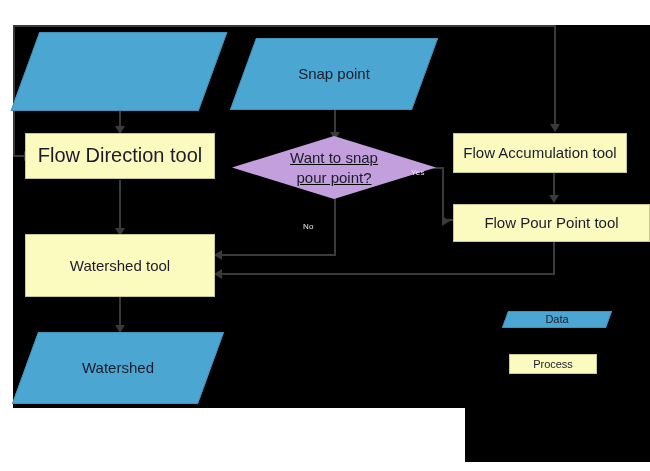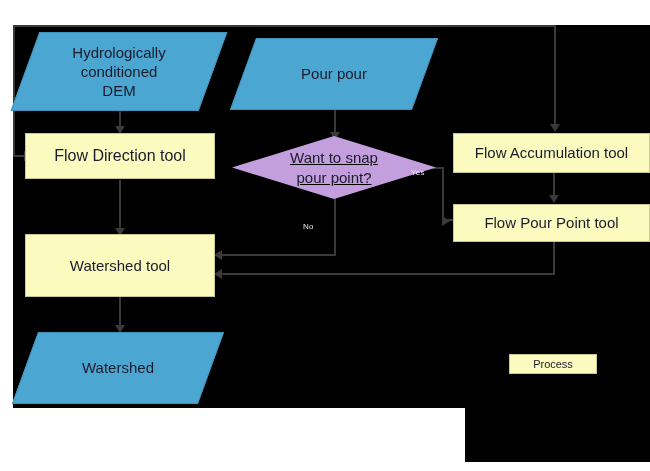--- a/index.html
+++ b/index.html
@@ -166,35 +166,32 @@
 
   <div class="conn conn-v" style="left:553px; top:241px; height:34px;"></div>
   <div class="conn conn-h" style="left:218px; top:273px; width:337px;"></div>
   <div class="arrow arrow-left" style="left:214px; top:269px;"></div>
 
   <div class="branch-label" style="left:411px; top:168px;">Yes</div>
   <div class="branch-label" style="left:303px; top:222px;">No</div>
 
   <div class="data-shape" style="left:25px; top:32px; width:188px; height:79px;">
     <div class="skew-bg"></div>
-    <div class="node-label" style="font-size:15px;">Hydrologically
-conditioned
-DEM</div>
   </div>
 
   <div class="data-shape" style="left:243px; top:38px; width:182px; height:72px;">
     <div class="skew-bg"></div>
-    <div class="node-label" style="font-size:15px;">Pour pour</div>
+    <div class="node-label" style="font-size:15px;">Snap point</div>
   </div>
 
   <div class="process-shape" style="left:25px; top:133px; width:190px; height:46px;">
-    <div class="node-label" style="font-size:16px;">Flow Direction tool</div>
-  </div>
-
-  <div class="process-shape" style="left:453px; top:133px; width:197px; height:40px;">
+    <div class="node-label" style="font-size:20px;">Flow Direction tool</div>
+  </div>
+
+  <div class="process-shape" style="left:453px; top:133px; width:174px; height:40px;">
     <div class="node-label" style="font-size:15px;">Flow Accumulation tool</div>
   </div>
 
   <div class="decision-shape" style="left:232px; top:136px; width:204px; height:63px;text-decoration:underline;">
     <div class="diamond-bg"></div>
     <div class="node-label" style="font-size:15px;">Want to snap
 pour point?</div>
   </div>
 
   <div class="process-shape" style="left:453px; top:204px; width:197px; height:38px;">
@@ -203,20 +200,24 @@
 
   <div class="process-shape" style="left:25px; top:234px; width:190px; height:63px;">
     <div class="node-label" style="font-size:15px;">Watershed tool</div>
   </div>
 
   <div class="data-shape" style="left:25px; top:332px; width:186px; height:72px;">
     <div class="skew-bg"></div>
     <div class="node-label" style="font-size:15px;">Watershed</div>
   </div>
 
+  <div class="data-shape" style="left:505px; top:311px; width:104px; height:17px;">
+    <div class="skew-bg"></div>
+    <div class="node-label legend-text">Data</div>
+  </div>
 
   <div class="process-shape" style="left:509px; top:354px; width:88px; height:20px;">
     <div class="node-label legend-text">Process</div>
   </div>
 
   <div class="canvas-legend"></div>
 
 
 </div>
 

